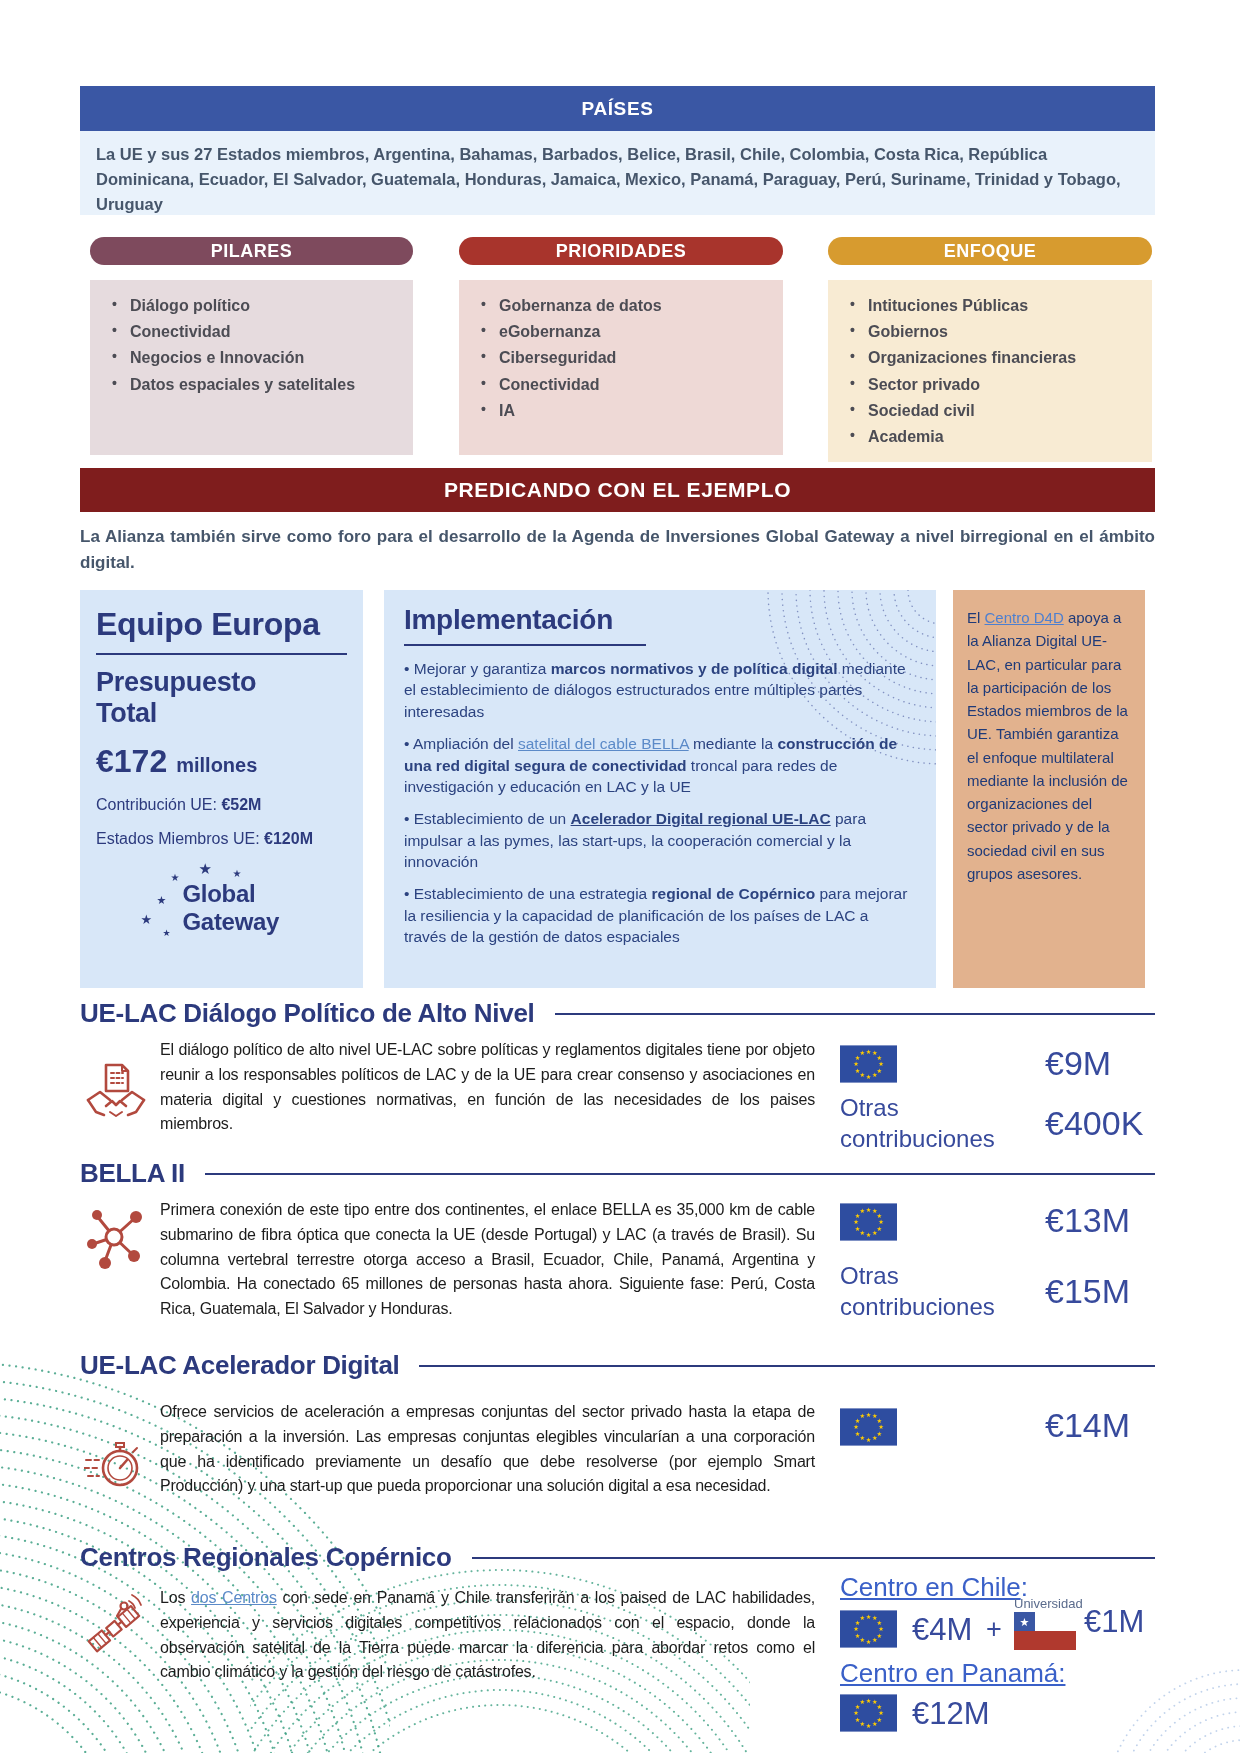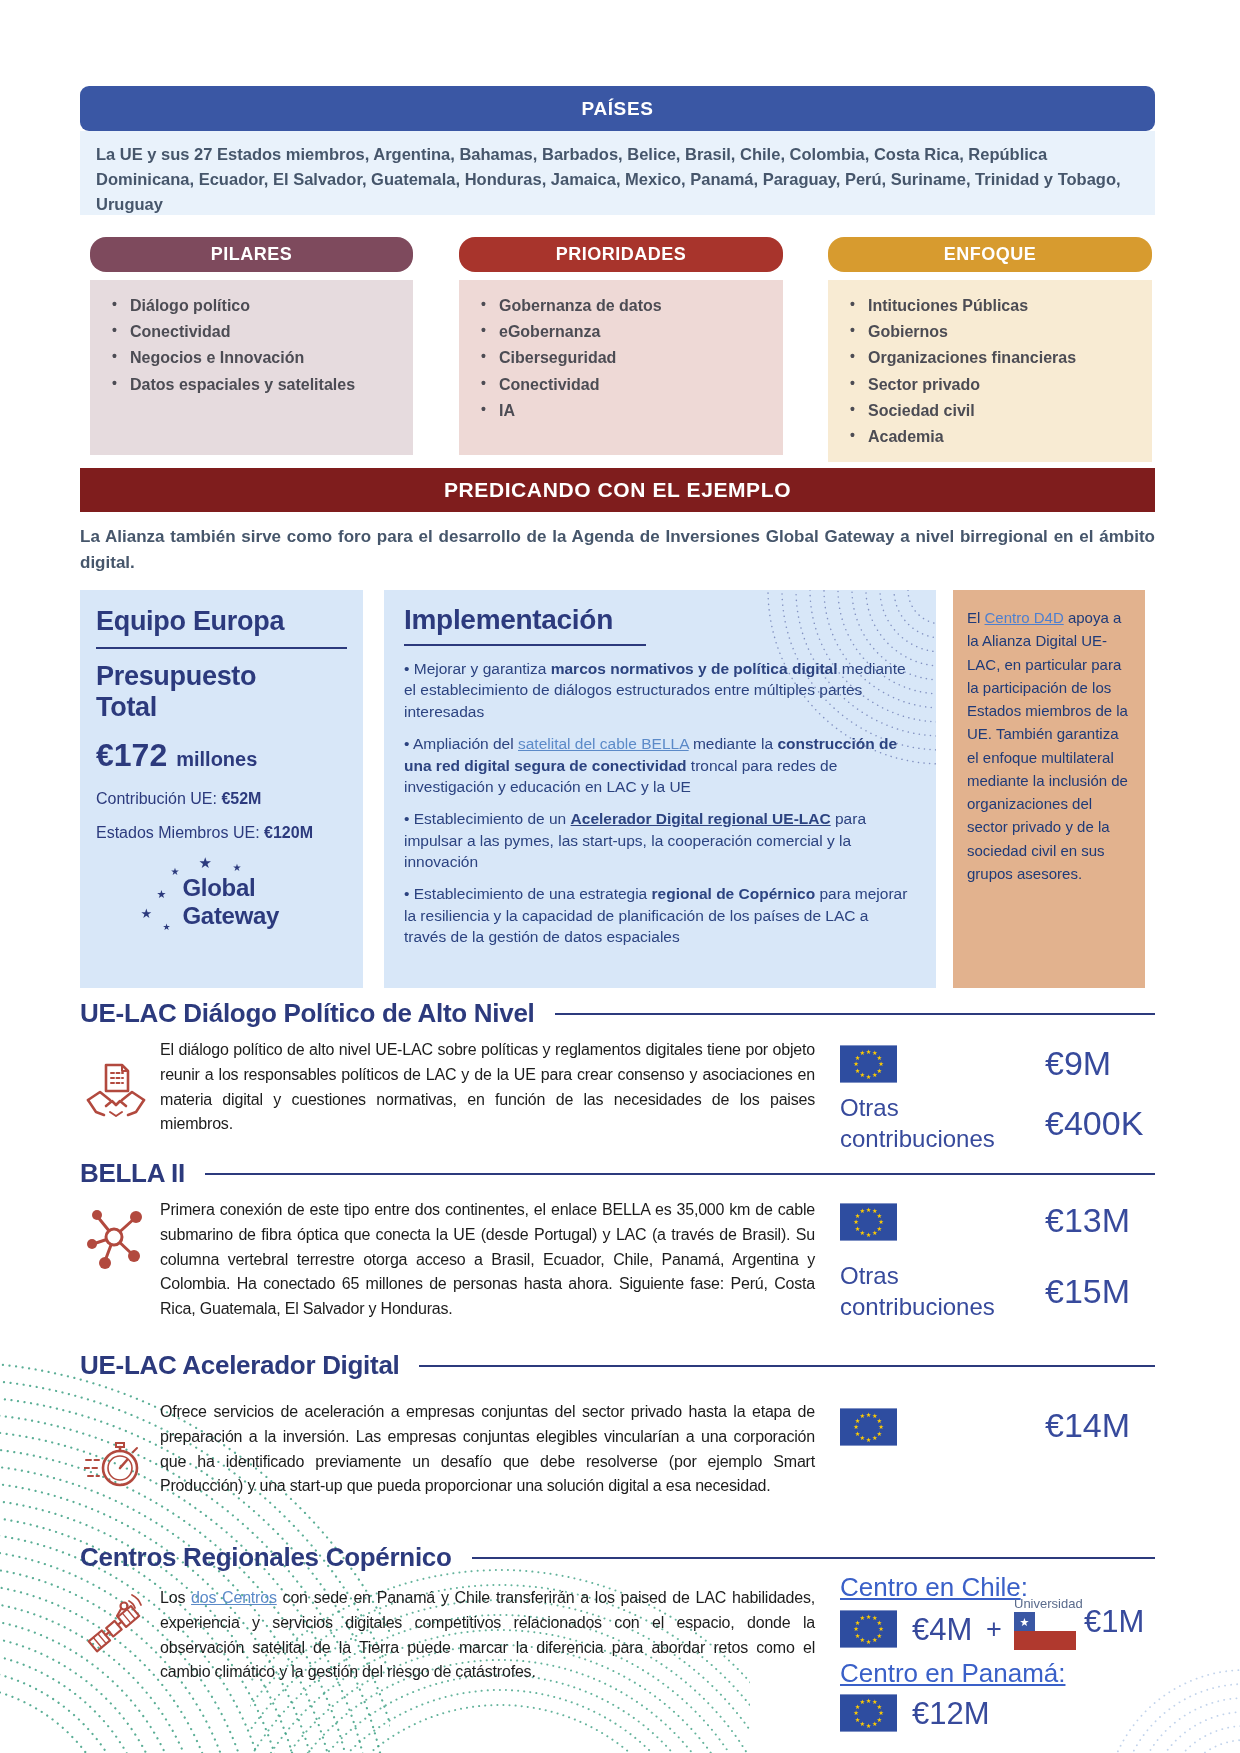--- a/index.html
+++ b/index.html
@@ -3,26 +3,26 @@
 <meta charset="utf-8">
 <style>
   * { margin:0; padding:0; box-sizing:border-box; }
   body { background:#ffffff; font-family:"Liberation Sans","DejaVu Sans",sans-serif; }
   .page { position:relative; width:1240px; height:1753px; background:#ffffff; overflow:hidden; }
   .abs { position:absolute; }
 
   
   .paises-header { left:80px; top:86px; width:1075px; height:45px; background:#3a57a4;
     color:#fff; display:flex; align-items:center; justify-content:center;
-    font-weight:bold; font-size:19px; letter-spacing:.6px;border-radius:9px; }
+    font-weight:bold; font-size:19px; letter-spacing:.6px; }
   .paises-body { left:80px; top:131px; width:1075px; height:84px; background:#e9f2fb;
     padding:11px 16px; color:#46566b; font-weight:bold; font-size:16.5px; line-height:1.5; }
 
   
-  .col-header { top:237px; height:35px; display:flex; align-items:center; justify-content:center;
+  .col-header { top:237px; height:28px; display:flex; align-items:center; justify-content:center;
     color:#fff; font-weight:bold; font-size:18px; letter-spacing:.5px;border-radius:16px; }
   .col-body { top:280px; padding:14px 12px 10px 18px; }
   .col-body ul { list-style:none; }
   .col-body li { position:relative; padding-left:22px; font-weight:bold; font-size:16px;
     color:#4c4c54; line-height:1.45; margin-bottom:3px; }
   .col-body li::before { content:"•"; position:absolute; left:4px; top:0; font-size:14px; }
   .hdr-pilares { left:90px;  width:323px; background:#7e4a5d; }
   .bdy-pilares { left:90px;  width:323px; height:175px; background:#e6dbde; }
   .hdr-prior   { left:459px; width:324px; background:#a8342c; }
   .bdy-prior   { left:459px; width:324px; height:175px; background:#eed9d6; }
@@ -33,21 +33,21 @@
     display:flex; align-items:center; justify-content:center; font-weight:bold; font-size:21px; letter-spacing:.6px; }
   .intro { left:80px; top:524px; width:1075px; color:#46566b; font-weight:bold;
     font-size:17px; line-height:1.5; text-align:justify; }
 
   
   .box { background:#d8e7f8; }
   .box1 { left:80px; top:590px; width:283px; height:398px; padding:16px 16px; }
   .box2 { left:384px; top:590px; width:552px; height:398px; padding:14px 20px; overflow:hidden; }
   .box3 { left:953px; top:590px; width:192px; height:398px; background:#e2b28e;
     padding:16px 14px; color:#1f3a78; font-size:15px; line-height:1.55; }
-  .box1 h2 { font-size:27px; font-weight:bold; color:#2c3a7d; letter-spacing:-.3px; }
+  .box1 h2 { font-size:32px; font-weight:bold; color:#2c3a7d; letter-spacing:-.3px; }
   .box1 .rule1 { border-top:2.5px solid #2c3a7d; margin:10px 0 12px 0; }
   .box1 .budget { font-size:27px; font-weight:bold; color:#2c3a7d; line-height:1.15; width:200px; letter-spacing:-.3px;}
   .box1 .amtrow { margin-top:14px; color:#2c3a7d; }
   .box1 .amt { font-size:32px; font-weight:bold; }
   .box1 .unit { font-size:20px; font-weight:bold; margin-left:9px; }
   .box1 .contrib { margin-top:16px; font-size:16px; color:#2c3a7d; }
   .box1 .contrib b { font-weight:bold; }
   .gg-logo { position:relative; width:190px; height:95px; margin:20px auto 0; color:#2c3a7d; }
   .gg-logo .st { position:absolute; color:#2c3a7d; }
   .gg-logo .wordmark { position:absolute; left:56px; top:12px; font-size:24px;

